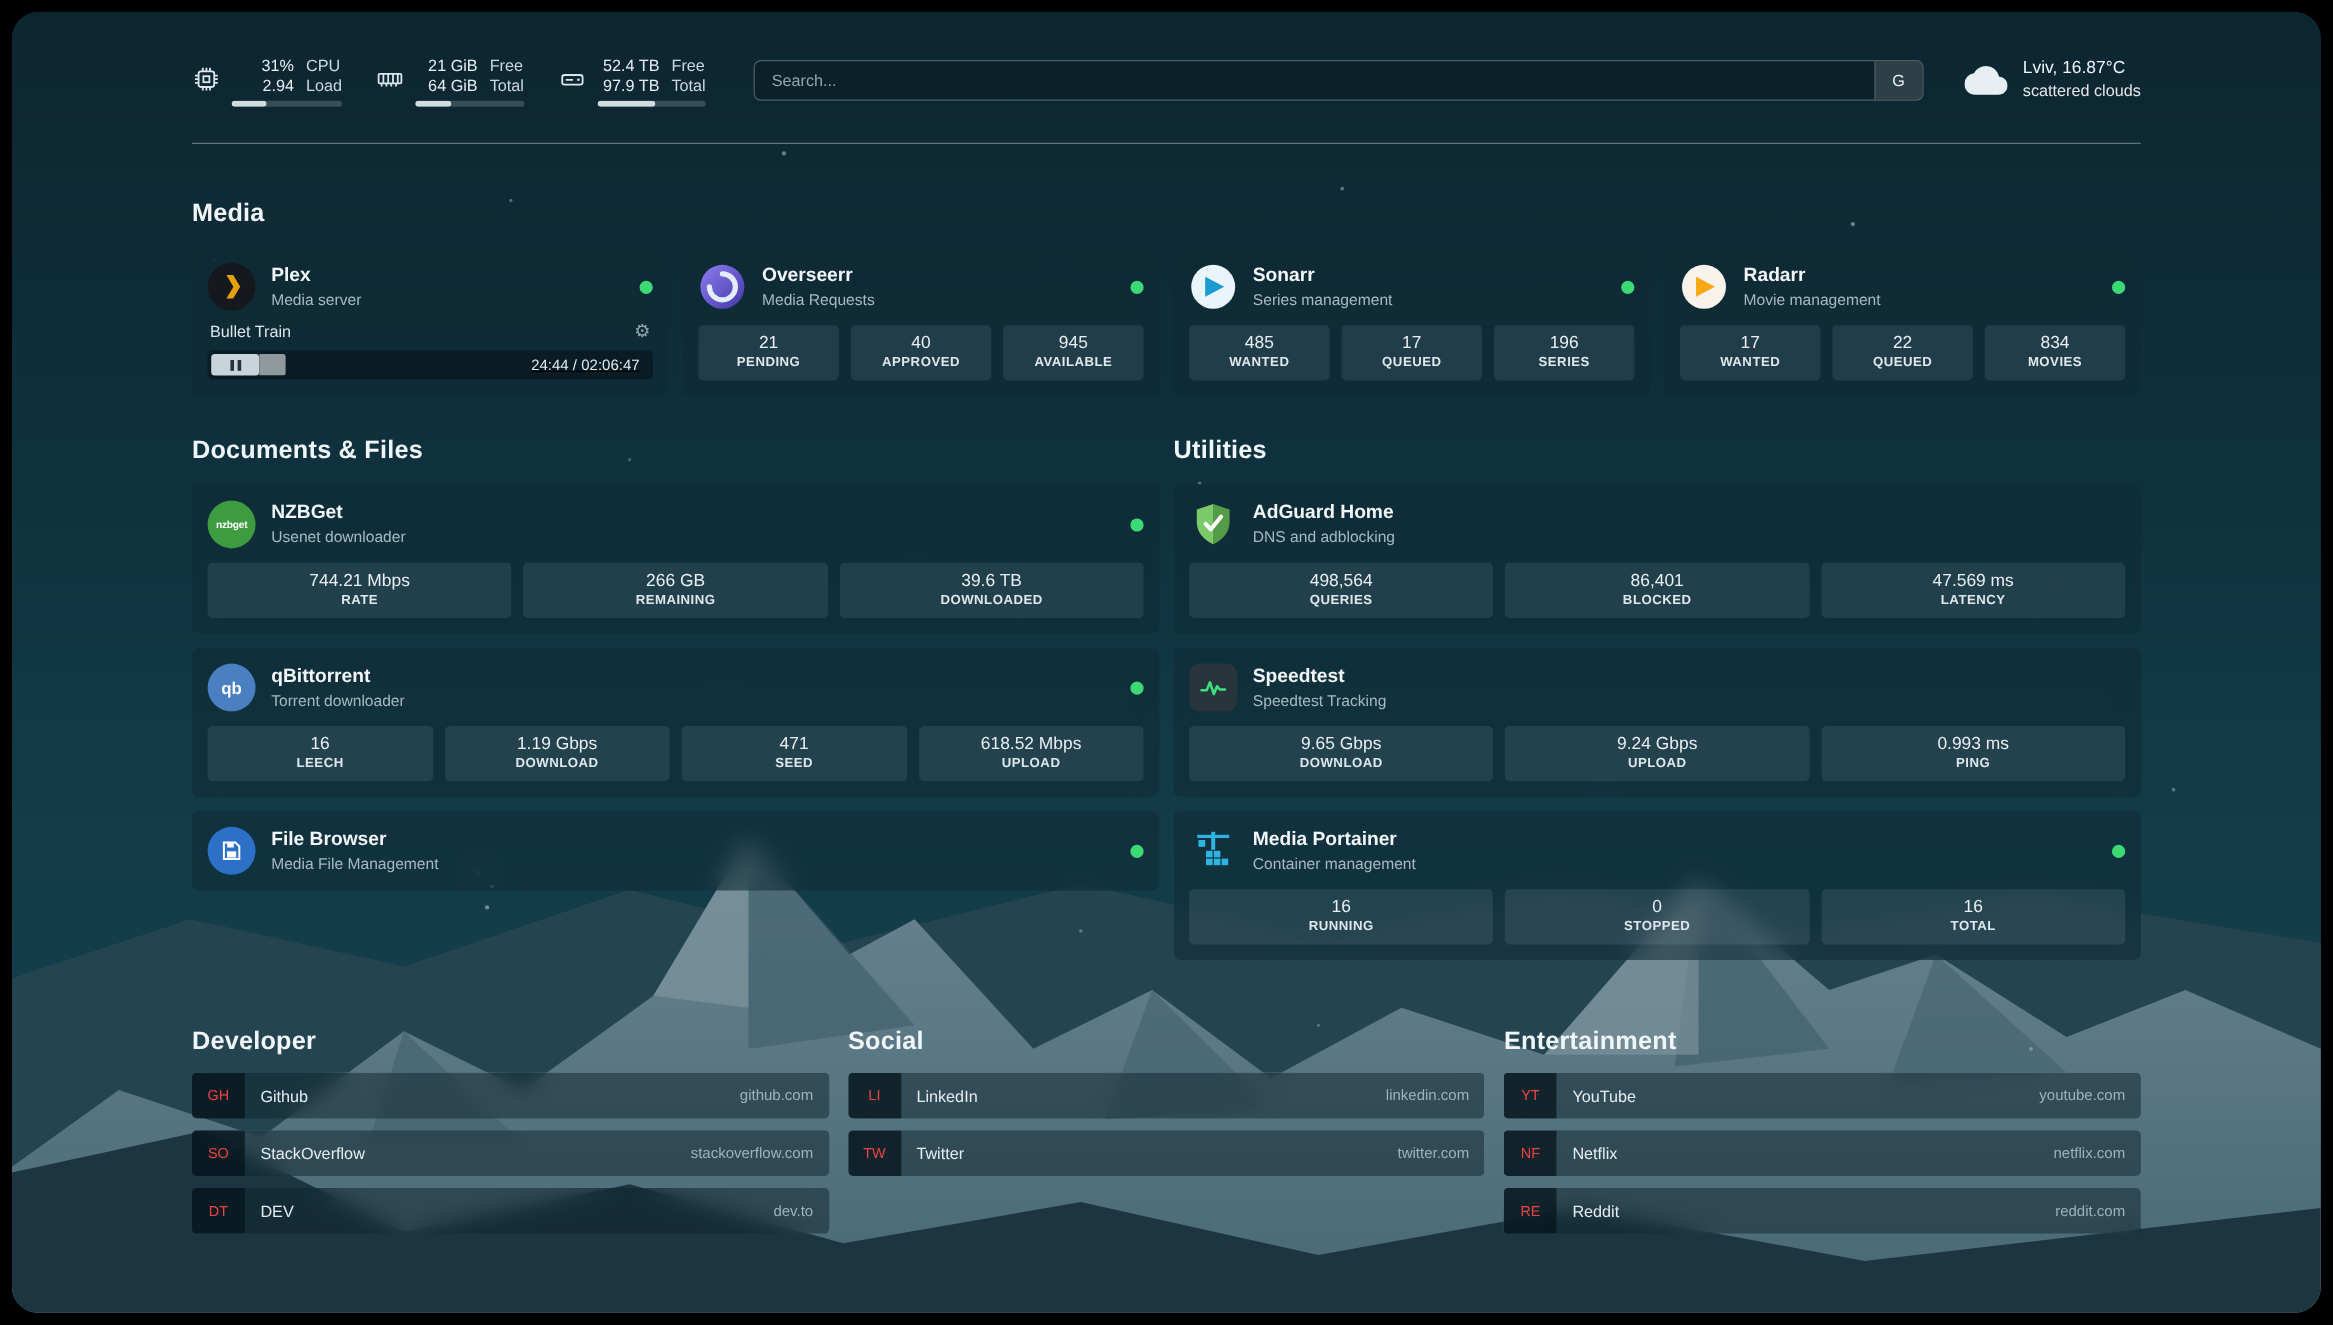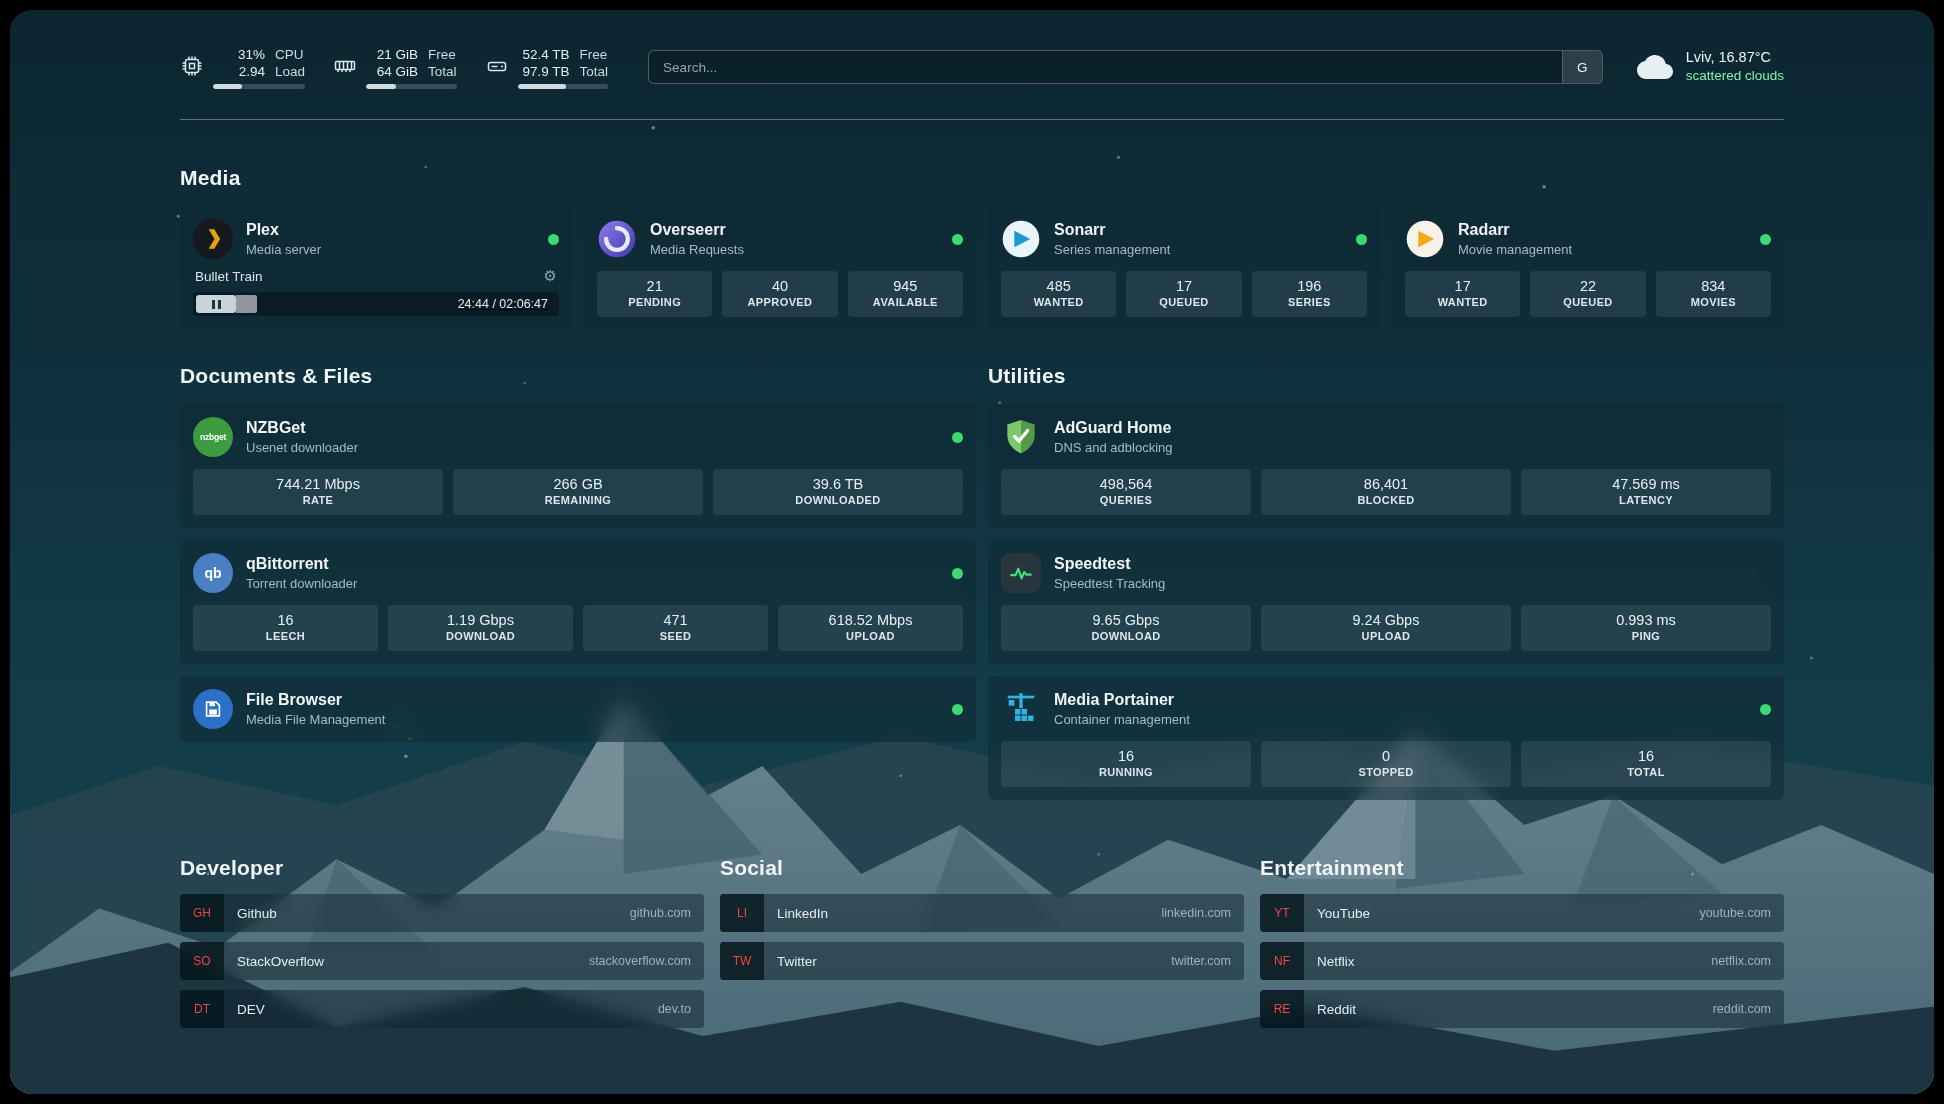--- a/index.html
+++ b/index.html
@@ -1,19 +1,19 @@
 <!DOCTYPE html>
 <html><head>
 <meta charset="utf-8">
 <style>
   * { margin:0; padding:0; box-sizing:border-box; }
   html,body { width:1944px; height:1104px; background:#000; font-family:"Liberation Sans",sans-serif; overflow:hidden; }
   .screen { position:absolute; top:10px; left:10px; width:1924px; height:1084px; border-radius:22px; overflow:hidden; background:#11303c; }
   .bg { position:absolute; inset:0; width:100%; height:100%; display:block; }
-  .content { position:relative; z-index:2; padding:0 150px; height:100%;margin-left:20px; }
+  .content { position:relative; z-index:2; padding:0 150px; height:100%; }
 
   
   .topbar { display:flex; align-items:flex-start; padding-top:36px; }
   .resources { display:flex; gap:28px; }
   .resource { display:flex; gap:9px; }
   .res-icon { width:24px; height:24px; margin-top:8px; flex:none; }
   .res-rows { display:flex; flex-direction:column; }
   .res-line { display:flex; gap:10px; font-size:13.5px; line-height:17px; color:#e8eef2; }
   .res-val { min-width:52px; text-align:right; }
   .res-lab { color:#ccd9e0; }
@@ -25,21 +25,21 @@
                border-radius:6px; overflow:hidden; }
   .search-input { flex:1; background:transparent; border:none; outline:none; color:#fef9c3;
                   font-size:13.5px; padding:0 14px; font-family:"Liberation Sans",sans-serif; }
   .search-input::placeholder { color:#93a7b1; }
   .search-btn { width:40px; height:100%; background:rgba(255,255,255,0.14); color:#eef4f7;
                 font-size:13.5px; border:none; border-left:1px solid rgba(255,255,255,0.18); cursor:pointer; }
 
   .weather { display:flex; align-items:center; gap:13px; margin-top:2px; }
   .weather-icon { width:36px; height:36px; }
   .weather-loc { font-size:14.5px; color:#eef4f7; line-height:19px; }
-  .weather-cond { font-size:13.5px; color:#86efac; line-height:18px; }
+  .weather-cond { font-size:13.5px; color:#e5e5e5; line-height:18px; }
 
   .topline { margin-top:30px; border-bottom:1px solid rgba(255,255,255,0.35); }
 
   
   .section-title { font-size:21px; font-weight:700; color:#f0f5f8; letter-spacing:.2px; }
   .media-section { margin-top:46px; }
   .grid4 { display:grid; grid-template-columns:repeat(4,1fr); gap:12px; margin-top:16px; }
   .two-col { display:grid; grid-template-columns:1fr 1fr; column-gap:12px; margin-top:34px; align-items:start; }
   .cards { display:flex; flex-direction:column; gap:12px; margin-top:16px; }
 

